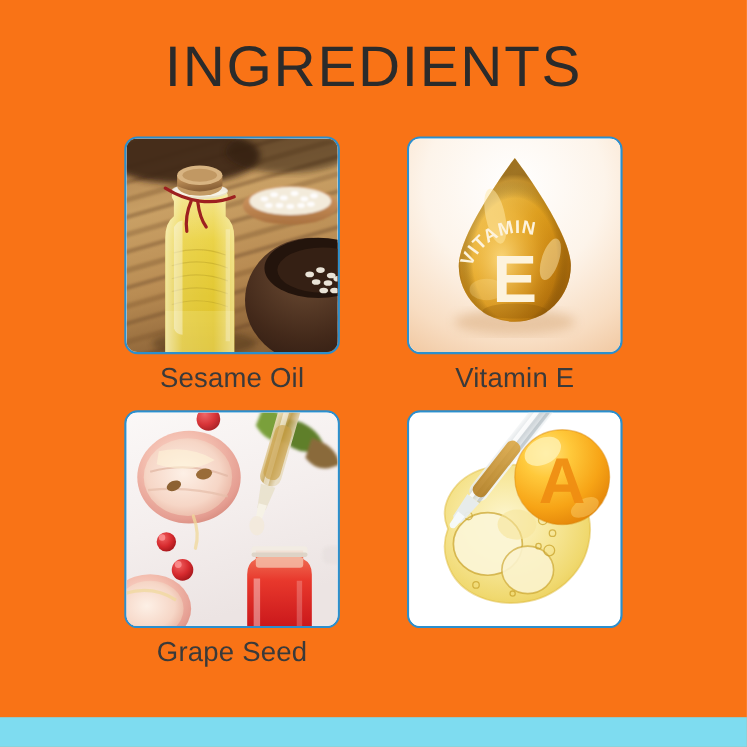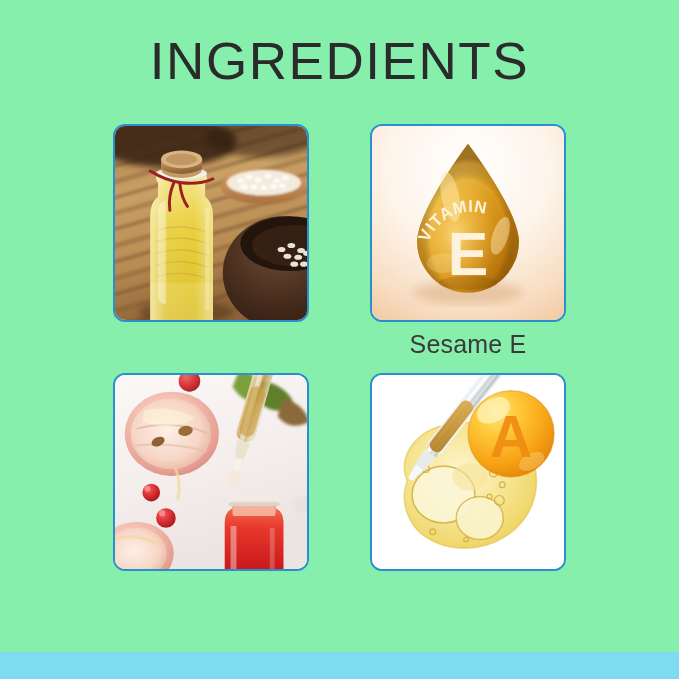--- a/index.html
+++ b/index.html
@@ -11,21 +11,21 @@
     width: 679px;
     height: 679px;
     overflow: hidden;
     font-family: "Liberation Sans", sans-serif;
     position: relative;
   }
 
   .page {
     position: absolute;
     inset: 0;
-    background: #86efac;
+    background: #f97316;
   }
 
   
   .title {
     position: absolute;
     top: 34px;
     left: 0;
     width: 679px;
     text-align: center;
     font-family: "Liberation Sans", sans-serif;
@@ -237,20 +237,21 @@
                 <path d="M60 58 q-6 14 -4 28"></path>
                 <path d="M66 58 q2 16 8 24"></path>
               </g>
 
               <path d="M44 82 q4 -6 8 -6 l0 106 q-6 0 -8 -6 Z" fill="#ffffff" opacity="0.38"></path>
               <path d="M92 84 l4 0 l0 104 l-4 0 Z" fill="#ffffff" opacity="0.25"></path>
             </g>
           </svg>
         </div>
       </div>
+      <div class="caption">Sesame Oil</div>
     </div>
 
     <div class="cell">
       <div class="thumb">
         <div class="art">
           <svg viewBox="0 0 196 198" preserveAspectRatio="none" aria-hidden="true">
             <defs>
               <radialGradient id="veBg" cx="0.5" cy="0.22" r="0.95">
                 <stop offset="0%" stop-color="#ffffff"></stop>
                 <stop offset="45%" stop-color="#fdf4ea"></stop>
@@ -294,21 +295,21 @@
 
             <path id="veArc" d="M 56 126 A 46 46 0 0 1 142 112" fill="none"></path>
             <text font-family="Liberation Sans, sans-serif" font-size="17" font-weight="bold" fill="#fdf3dd" letter-spacing="0.6">
               <textPath href="#veArc" startOffset="6%">VITAMIN</textPath>
             </text>
 
             <text x="98" y="152" text-anchor="middle" font-family="Liberation Sans, sans-serif" font-size="62" font-weight="bold" fill="#fdf3dd">E</text>
           </svg>
         </div>
       </div>
-      <div class="caption">Sesame E</div>
+      <div class="caption">Vitamin E</div>
     </div>
 
     <div class="cell">
       <div class="thumb">
         <div class="art">
           <svg viewBox="0 0 196 198" preserveAspectRatio="none" aria-hidden="true">
             <defs>
               <linearGradient id="gsBg" x1="0" y1="0" x2="0.3" y2="1">
                 <stop offset="0%" stop-color="#fbf8f7"></stop>
                 <stop offset="55%" stop-color="#f4eeed"></stop>
@@ -402,20 +403,21 @@
               <path d="M118 154 l6 0 l0 54 l-6 0 Z" fill="#ffffff" opacity="0.4"></path>
               <path d="M158 156 l5 0 l0 52 l-5 0 Z" fill="#ffffff" opacity="0.22"></path>
             </g>
 
             <g opacity="0.35" filter="url(#gsBlur)">
               <rect x="182" y="124" width="22" height="16" rx="6" fill="#dfd8d6"></rect>
             </g>
           </svg>
         </div>
       </div>
+      <div class="caption">Grape Seed</div>
     </div>
 
     <div class="cell">
       <div class="thumb">
         <div class="art">
           <svg viewBox="0 0 196 198" preserveAspectRatio="none" aria-hidden="true">
             <defs>
               <radialGradient id="serumG" cx="0.42" cy="0.4" r="0.72">
                 <stop offset="0%" stop-color="#fdf6cf"></stop>
                 <stop offset="45%" stop-color="#f7e79a"></stop>

